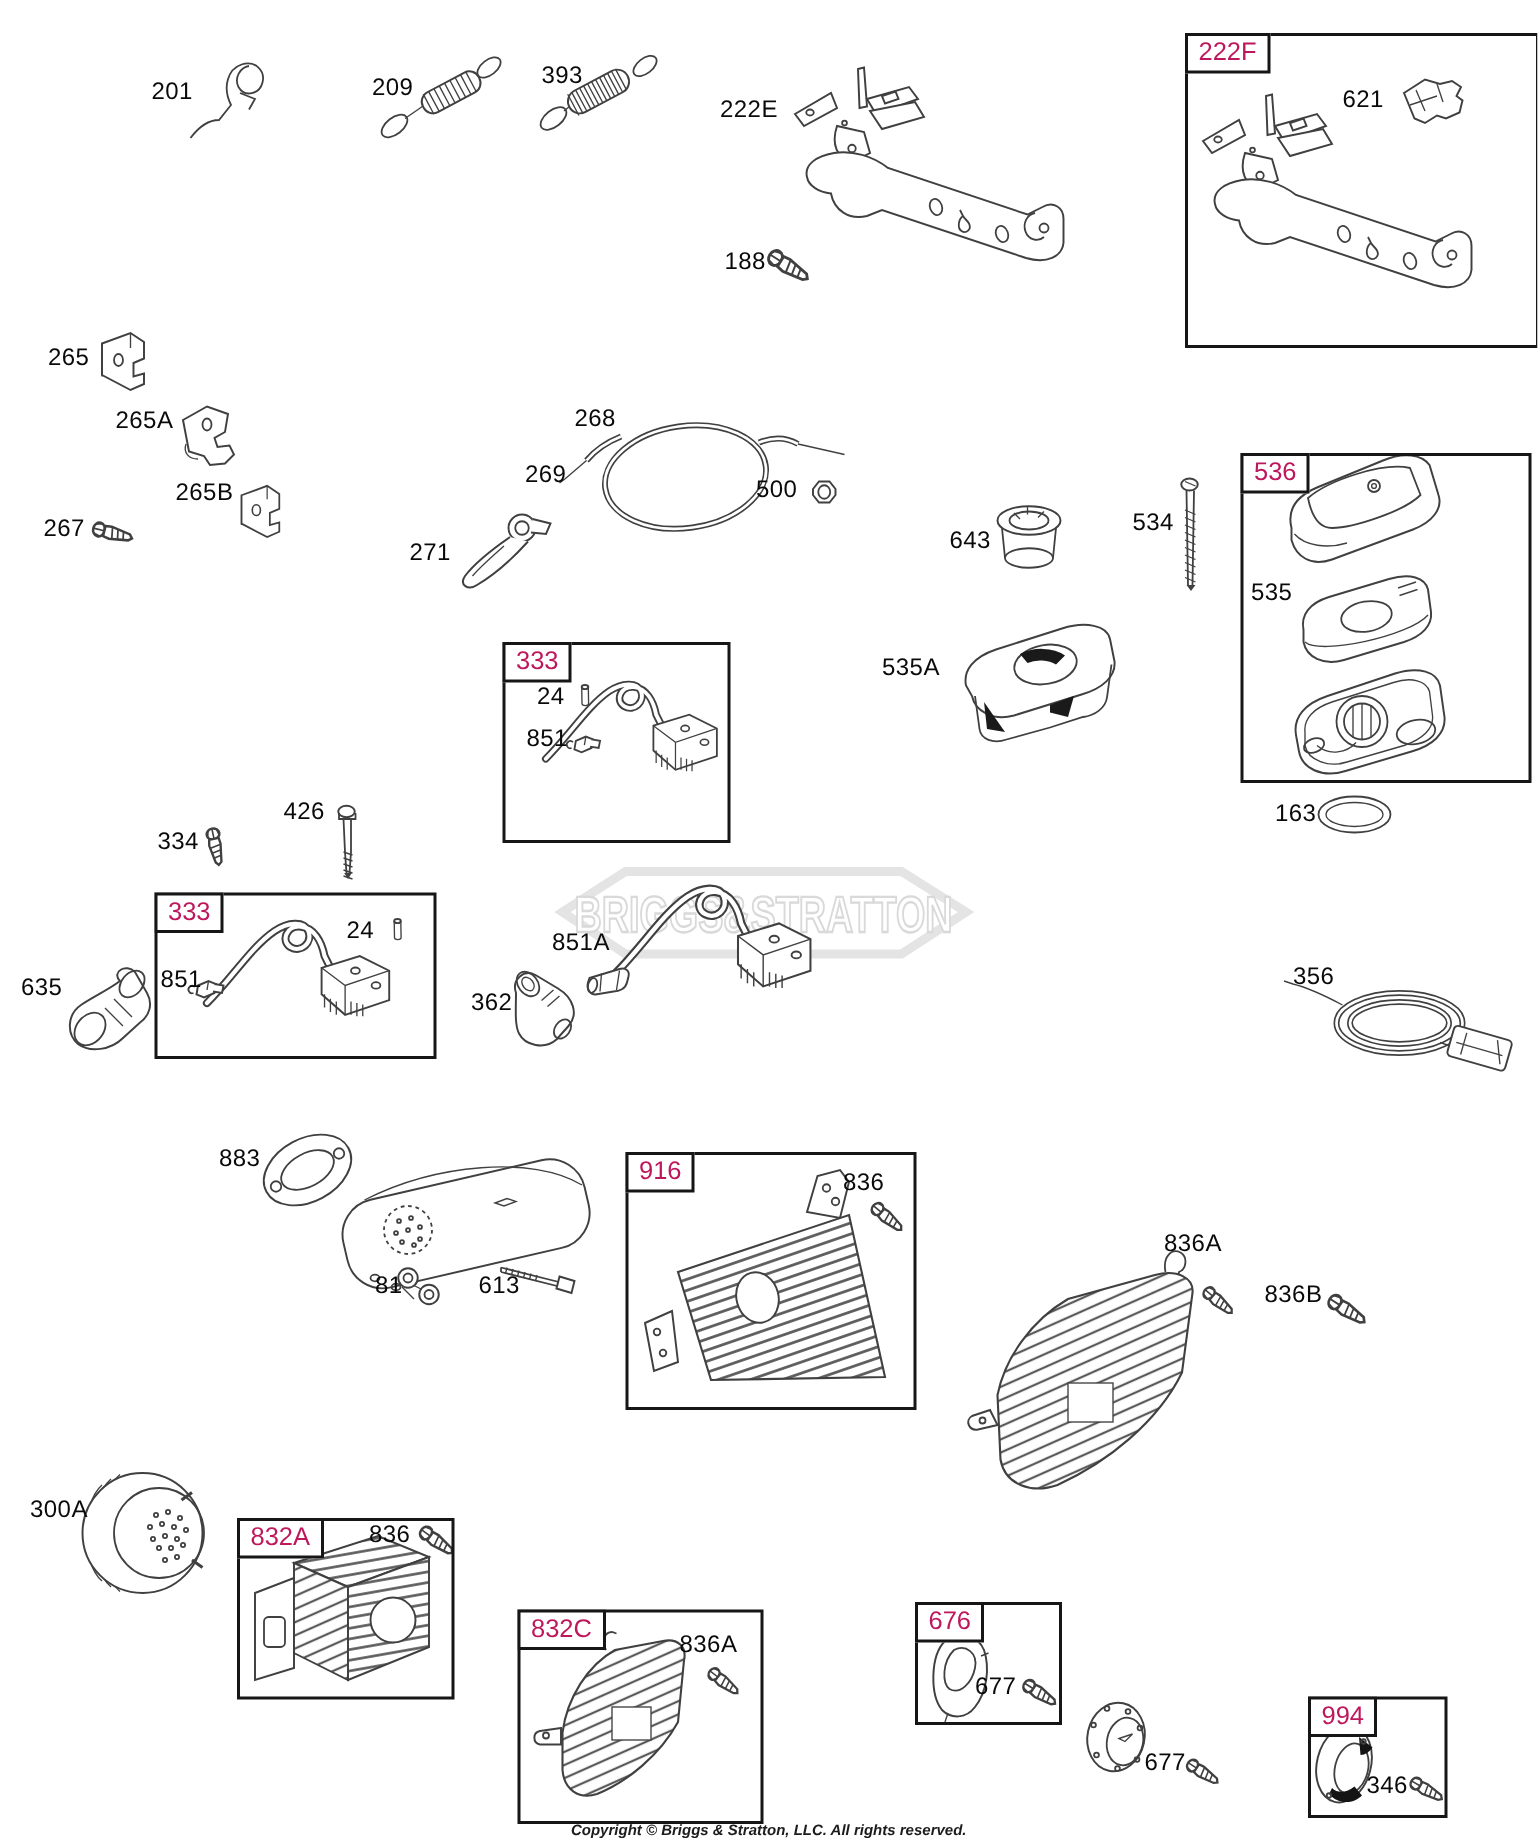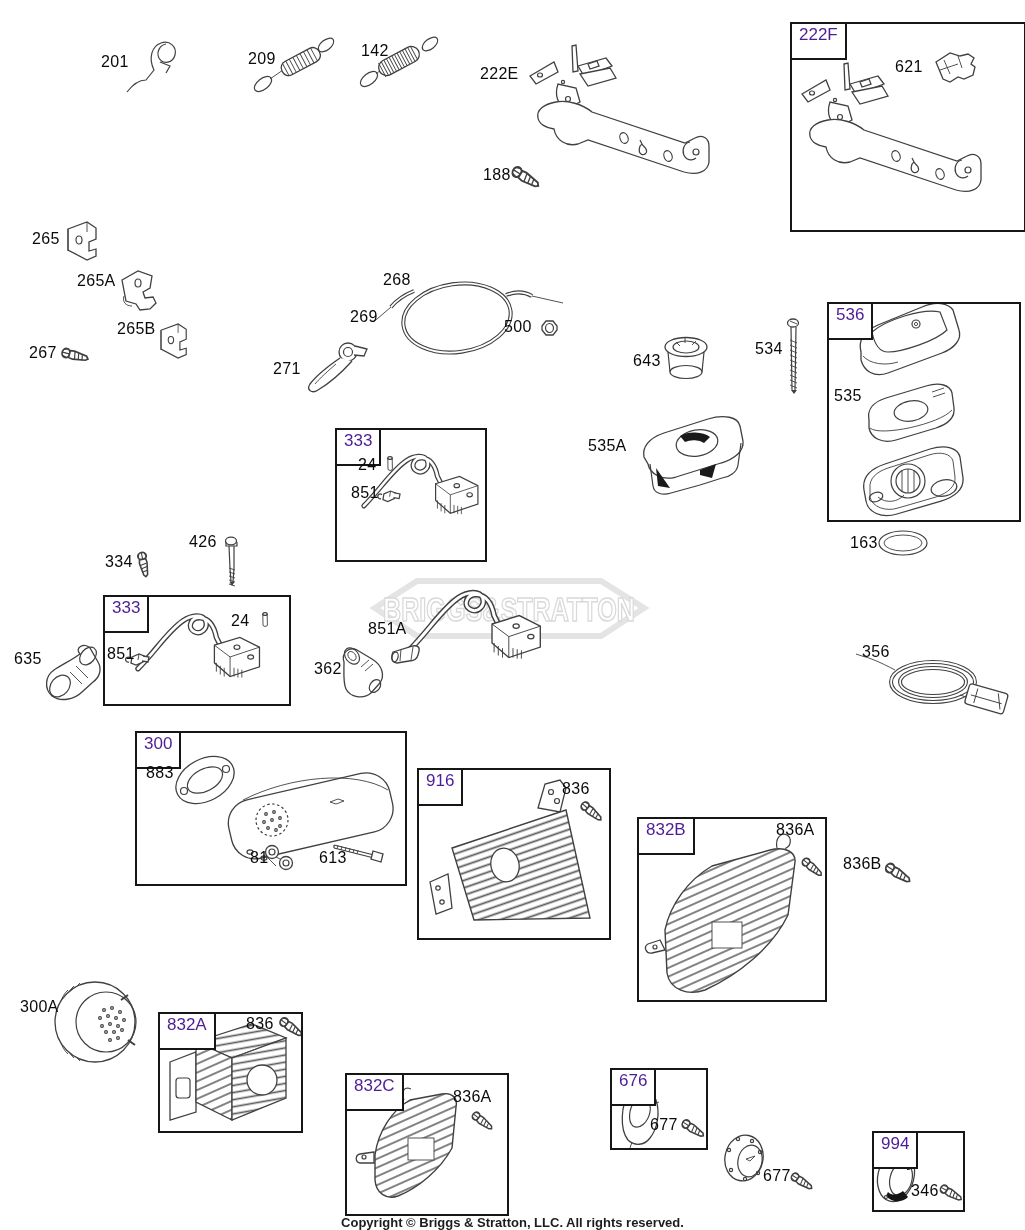--- a/index.html
+++ b/index.html
@@ -1,21 +1,21 @@
 <!DOCTYPE html>
 <html><head>
 <meta charset="utf-8">
 <style>
   html,body{margin:0;padding:0;background:#fff;font-family:"Liberation Sans",sans-serif;}
   #canvas{position:relative;width:1025px;height:1230px;background:#fff;overflow:hidden;}
   #canvas svg.art{position:absolute;left:0;top:0;}
   .lbl{position:absolute;font-size:16px;color:#0a0a0a;letter-spacing:.3px;line-height:1;white-space:nowrap;z-index:30;}
   .box{position:absolute;border:2px solid #161616;z-index:20;}
-  .tab{position:absolute;top:-2px;left:-2px;background:#fff;border:2px solid #161616;padding:1px 7px 14px;font-size:17px;line-height:19px;color:#4c1d95;}
-  .copyright{position:absolute;left:0;right:0;top:1215px;text-align:center;font-size:13px;font-weight:bold;color:#1c1c1c;z-index:30;}
+  .tab{position:absolute;top:-2px;left:-2px;background:#fff;border:2px solid #161616;padding:1px 7px 3px;font-size:17px;line-height:19px;color:#be185d;}
+  .copyright{position:absolute;left:0;right:0;top:1215px;text-align:center;font-size:10px;font-weight:bold;color:#1c1c1c;z-index:30;font-style:italic;}
   
   .wfill{fill:#fff;stroke:#404040;stroke-width:1.3;}
   .noln{fill:none;stroke:#404040;stroke-width:1.2;}
   .thin{fill:none;stroke:#404040;stroke-width:.9;}
   .to{fill:none;stroke:#404040;stroke-width:5.5;stroke-linecap:round;}
   .ti{fill:none;stroke:#fff;stroke-width:2.8;stroke-linecap:round;}
   .to2{fill:none;stroke:#404040;stroke-width:4;}
   .ti2{fill:none;stroke:#fff;stroke-width:1.8;}
   .wm-hex{fill:none;stroke:#e4e4e4;stroke-width:6;}
   .wm-text{fill:#fff;stroke:#d9d9d9;stroke-width:1.6;font-size:34px;font-weight:bold;}
@@ -461,45 +461,39 @@
 </div>
 <div class="box" style="left:827px;top:302px;width:190px;height:216px">
   <span class="tab">536</span>
 </div>
 <div class="box" style="left:335px;top:428px;width:148px;height:130px">
   <span class="tab">333</span>
 </div>
 <div class="box" style="left:103px;top:595px;width:184px;height:107px">
   <span class="tab">333</span>
 </div>
-<div class="box" style="left:135px;top:731px;width:268px;height:151px">
-  <span class="tab">300</span>
-</div>
 <div class="box" style="left:417px;top:768px;width:190px;height:168px">
   <span class="tab">916</span>
 </div>
-<div class="box" style="left:637px;top:817px;width:186px;height:181px">
-  <span class="tab">832B</span>
-</div>
 <div class="box" style="left:158px;top:1012px;width:141px;height:117px">
   <span class="tab">832A</span>
 </div>
 <div class="box" style="left:345px;top:1073px;width:160px;height:139px">
   <span class="tab">832C</span>
 </div>
 <div class="box" style="left:610px;top:1068px;width:94px;height:78px">
   <span class="tab">676</span>
 </div>
 <div class="box" style="left:872px;top:1131px;width:89px;height:77px">
   <span class="tab">994</span>
 </div>
 
 <div class="lbl" style="left:101px;top:54px">201</div>
 <div class="lbl" style="left:248px;top:51px">209</div>
-<div class="lbl" style="left:361px;top:43px">142</div>
+<div class="lbl" style="left:361px;top:43px">393</div>
 <div class="lbl" style="left:480px;top:66px">222E</div>
 <div class="lbl" style="left:483px;top:167px">188</div>
 <div class="lbl" style="left:895px;top:59px">621</div>
 <div class="lbl" style="left:32px;top:231px">265</div>
 <div class="lbl" style="left:77px;top:273px">265A</div>
 <div class="lbl" style="left:117px;top:321px">265B</div>
 <div class="lbl" style="left:29px;top:345px">267</div>
 <div class="lbl" style="left:383px;top:272px">268</div>
 <div class="lbl" style="left:350px;top:309px">269</div>
 <div class="lbl" style="left:504px;top:319px">500</div>

